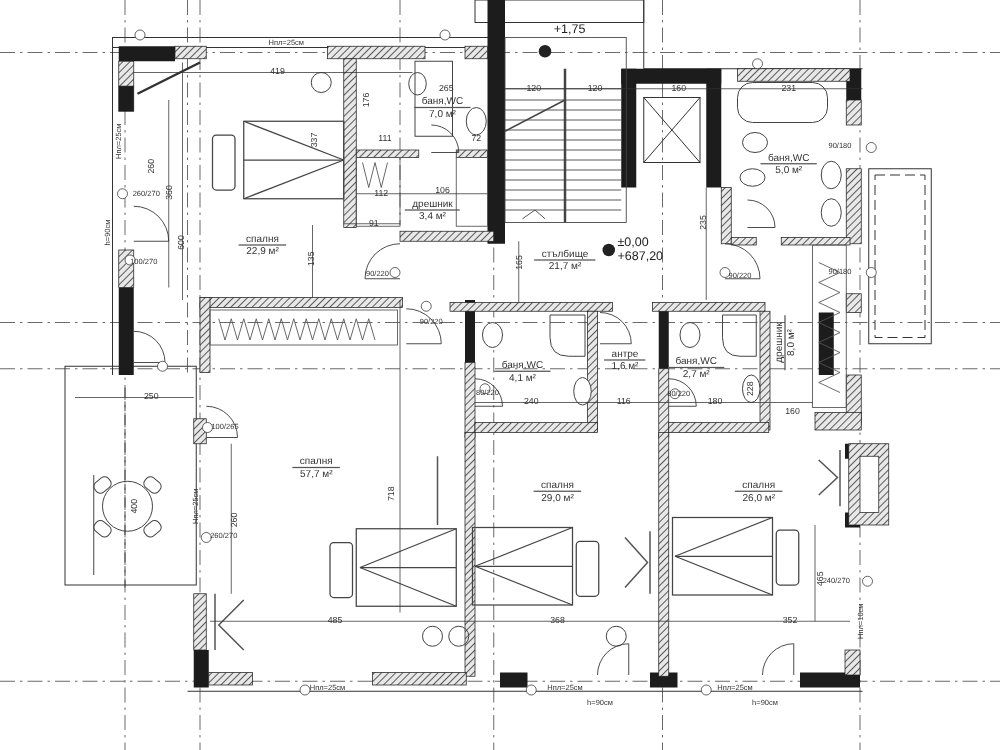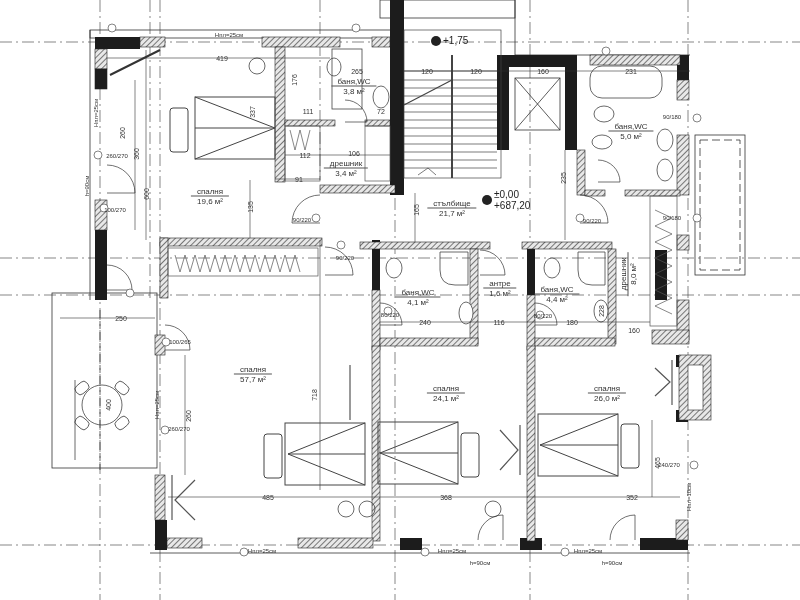--- a/index.html
+++ b/index.html
@@ -276,25 +276,25 @@
     <circle cx="697" cy="118" r="4"></circle>
       <circle cx="697" cy="218" r="4"></circle>
     <circle cx="694" cy="465" r="4"></circle>
     <circle cx="130" cy="293" r="4"></circle>
   </g>
 </svg>
 
 <div id="room-labels">
   <div class="room-label" style="left:210px;top:196px;">
     <span class="name">спалня</span>
-    <span class="area">19,6 м²</span>
+    <span class="area">22,9 м²</span>
   </div>
   <div class="room-label" style="left:354px;top:86px;">
     <span class="name">баня,WC</span>
-    <span class="area">3,8 м²</span>
+    <span class="area">7,0 м²</span>
   </div>
   <div class="room-label" style="left:346px;top:168px;">
     <span class="name">дрешник</span>
     <span class="area">3,4 м²</span>
   </div>
   <div class="room-label" style="left:452px;top:208px;">
     <span class="name">стълбище</span>
     <span class="area">21,7 м²</span>
   </div>
   <div class="room-label" style="left:631px;top:131px;">
@@ -308,37 +308,37 @@
   <div class="room-label" style="left:418px;top:297px;">
     <span class="name">баня,WC</span>
     <span class="area">4,1 м²</span>
   </div>
   <div class="room-label" style="left:500px;top:288px;">
     <span class="name">антре</span>
     <span class="area">1,6 м²</span>
   </div>
   <div class="room-label" style="left:557px;top:294px;">
     <span class="name">баня,WC</span>
-    <span class="area">4,4 м²</span>
+    <span class="area">2,7 м²</span>
   </div>
   <div class="room-label" style="left:253px;top:374px;">
     <span class="name">спалня</span>
     <span class="area">57,7 м²</span>
   </div>
   <div class="room-label" style="left:446px;top:393px;">
     <span class="name">спалня</span>
-    <span class="area">24,1 м²</span>
+    <span class="area">29,0 м²</span>
   </div>
   <div class="room-label" style="left:607px;top:393px;">
     <span class="name">спалня</span>
     <span class="area">26,0 м²</span>
   </div>
 </div>
 
-<div class="lvl" style="left:443px;top:35px;">+1,75</div>
+<div class="lvl" style="left:443px;top:18px;">+1,75</div>
 <div class="lvl" style="left:494px;top:189px;">±0,00</div>
 <div class="lvl" style="left:494px;top:200px;">+687,20</div>
 
 <div id="dims">
   <div class="dim" style="left:222px;top:58px;">419</div>
   <div class="dim" style="left:357px;top:71px;">265</div>
   <div class="dim" style="left:308px;top:111px;">111</div>
   <div class="dim" style="left:381px;top:111px;">72</div>
   <div class="dim v" style="left:294px;top:80px;">176</div>
   <div class="dim v" style="left:252px;top:112px;">337</div>

